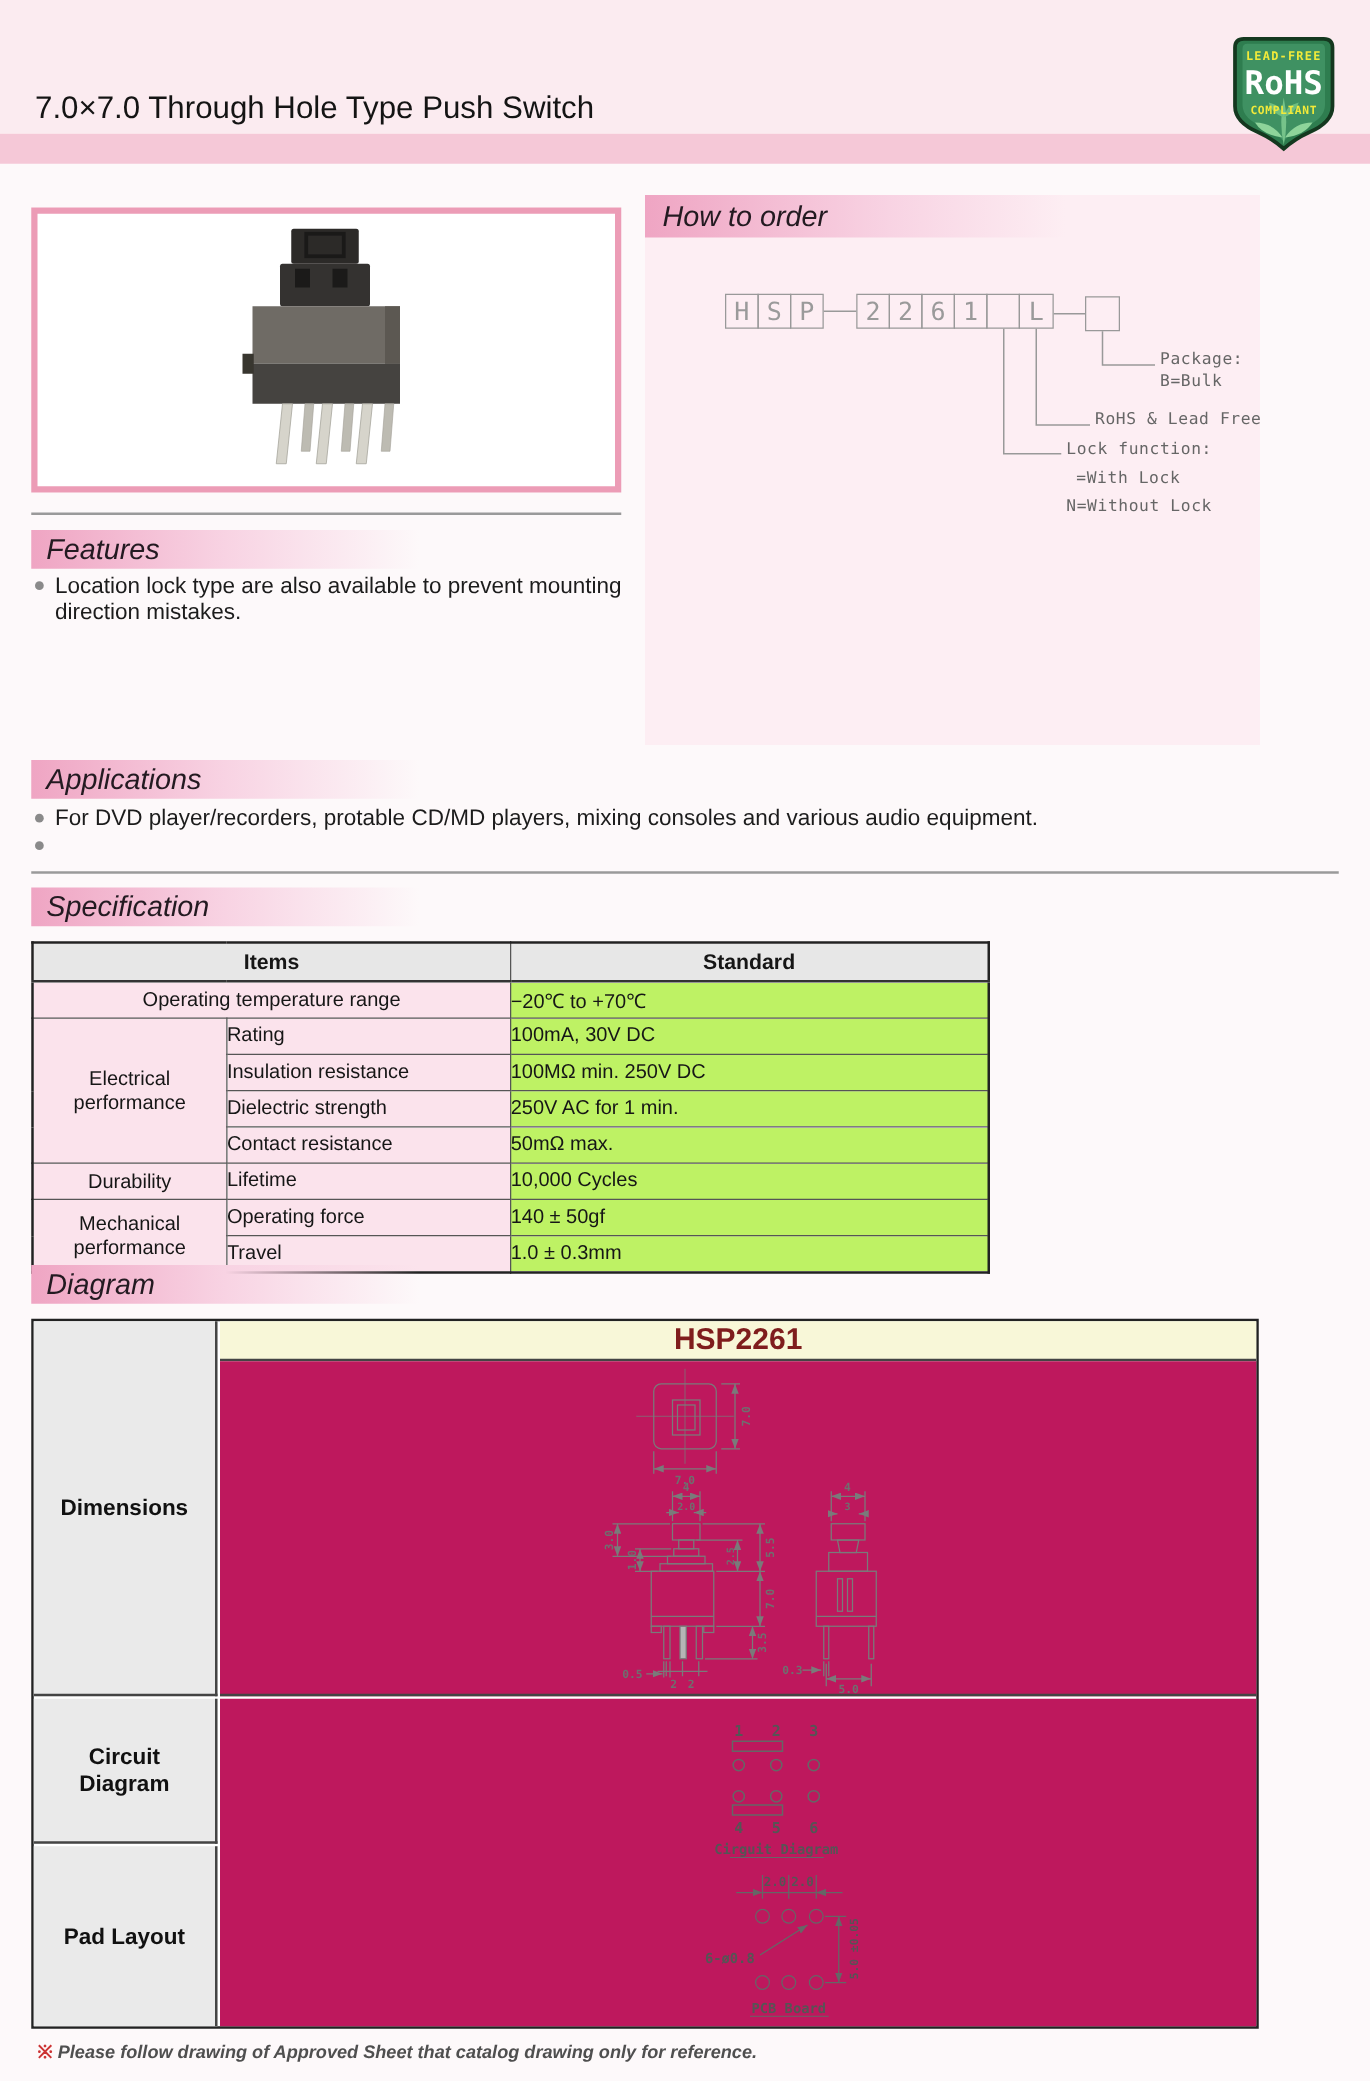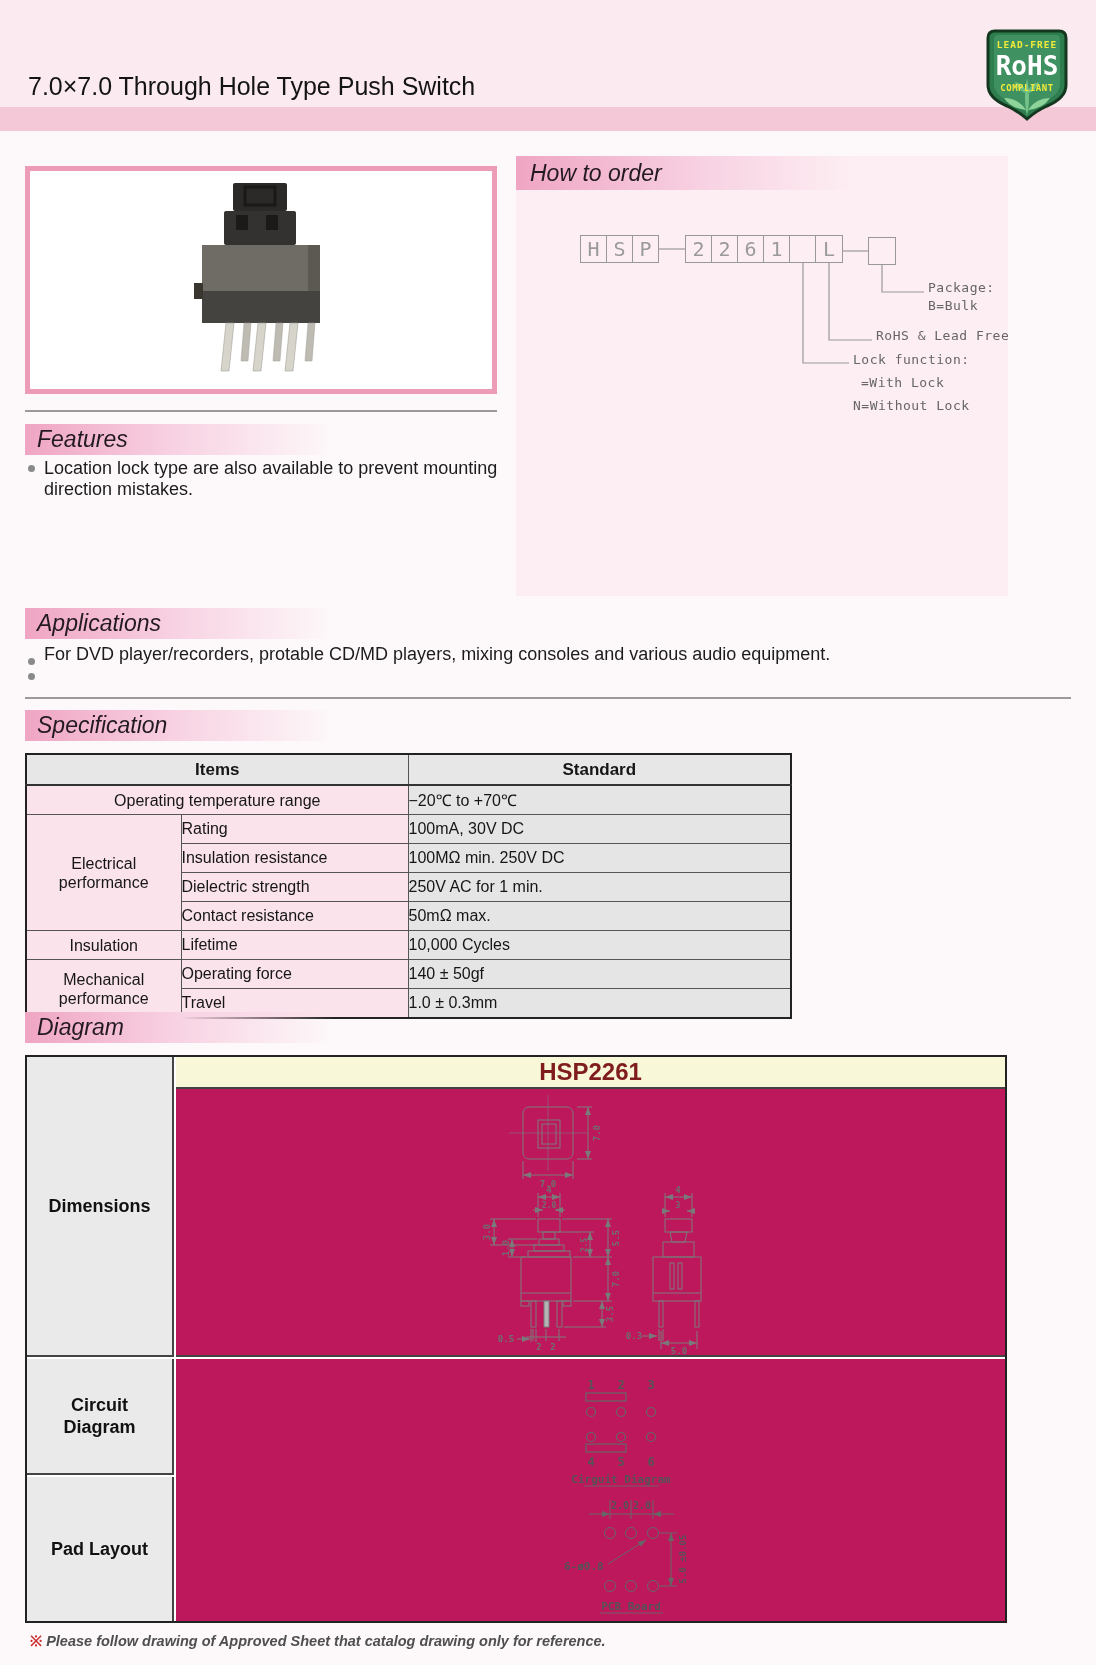--- a/index.html
+++ b/index.html
@@ -37,21 +37,21 @@
   .hto-note{position:absolute;font-family:"DejaVu Sans Mono",monospace;font-size:13px;color:#666;letter-spacing:0.5px;white-space:nowrap;}
 
   
   table.spec{position:absolute;left:25px;top:753px;border-collapse:collapse;table-layout:fixed;width:765px;
     border:2px solid #222;font-size:16px;color:#161616;}
   table.spec th,table.spec td{border:1px solid #555;padding:0;overflow:hidden;}
   table.spec th{height:29px;background:#e7e7e7;font-size:17px;font-weight:bold;text-align:center;border-bottom:2px solid #333;}
   table.spec td{height:28px;}
   td.pinkc{background:#fbe3ec;text-align:center;line-height:19px;}
   td.itemc{background:#fbe3ec;text-align:left;padding-left:14px;}
-  td.stdc{background:#e5e5e5;text-align:left;padding-left:16px;}
+  td.stdc{background:#bef264;text-align:left;padding-left:16px;}
 
   
   .diag-table{position:absolute;left:25px;top:1055px;width:982px;height:568px;box-sizing:border-box;border:2px solid #222;background:#ffffff;}
   .dlabel{position:absolute;left:0;width:147px;box-sizing:border-box;background:#eaeaea;border-right:2px solid #444;
     display:flex;align-items:center;justify-content:center;text-align:center;font-weight:bold;font-size:18px;color:#111;}
   .dlabel span{display:inline-block;max-width:104px;line-height:22px;}
   .dhead{position:absolute;left:149px;top:0;width:829px;height:32px;box-sizing:border-box;background:#f8f7d8;
     border-bottom:2px solid #444;text-align:center;line-height:30px;font-weight:bold;font-size:24px;color:#7f1d1d;}
   .dcell{position:absolute;left:149px;width:829px;box-sizing:border-box;background:#be185d;font-weight:bold;}
 
@@ -145,21 +145,21 @@
     <div class="hto-note" style="left:412px;top:142px;">B=Bulk</div>
     <div class="hto-note" style="left:360px;top:172px;">RoHS &amp; Lead Free</div>
     <div class="hto-note" style="left:337px;top:196px;">Lock function:</div>
     <div class="hto-note" style="left:345px;top:219px;">=With Lock</div>
     <div class="hto-note" style="left:337px;top:242px;">N=Without Lock</div>
   </div>
 
   <div class="sec-hdr" style="left:25px;top:608px;width:333px;">
     <span>Applications</span>
   </div>
-  <div class="bullet-row" style="left:28px;top:644px;width:1020px;align-items:flex-end;">
+  <div class="bullet-row" style="left:28px;top:644px;width:1020px;">
     <span class="dot"></span>
     <span class="bullet-text">For DVD player/recorders, protable CD/MD players, mixing consoles and various audio equipment.</span>
   </div>
   <div class="bullet-row" style="left:28px;top:666px;width:1020px;">
     <span class="dot"></span>
   </div>
   <div class="rule" style="left:25px;top:697px;width:1046px;"></div>
 
   <div class="sec-hdr" style="left:25px;top:710px;width:333px;">
     <span>Specification</span>
@@ -191,21 +191,21 @@
     </tr>
     <tr>
       <td class="itemc">Dielectric strength</td>
       <td class="stdc">250V AC for 1 min.</td>
     </tr>
     <tr>
       <td class="itemc">Contact resistance</td>
       <td class="stdc">50mΩ max.</td>
     </tr>
     <tr>
-      <td class="pinkc">Insulation</td>
+      <td class="pinkc">Durability</td>
       <td class="itemc">Lifetime</td>
       <td class="stdc">10,000 Cycles</td>
     </tr>
     <tr>
       <td rowspan="2" class="pinkc">Mechanical performance</td>
       <td class="itemc">Operating force</td>
       <td class="stdc">140 ± 50gf</td>
     </tr>
     <tr>
       <td class="itemc">Travel</td>

